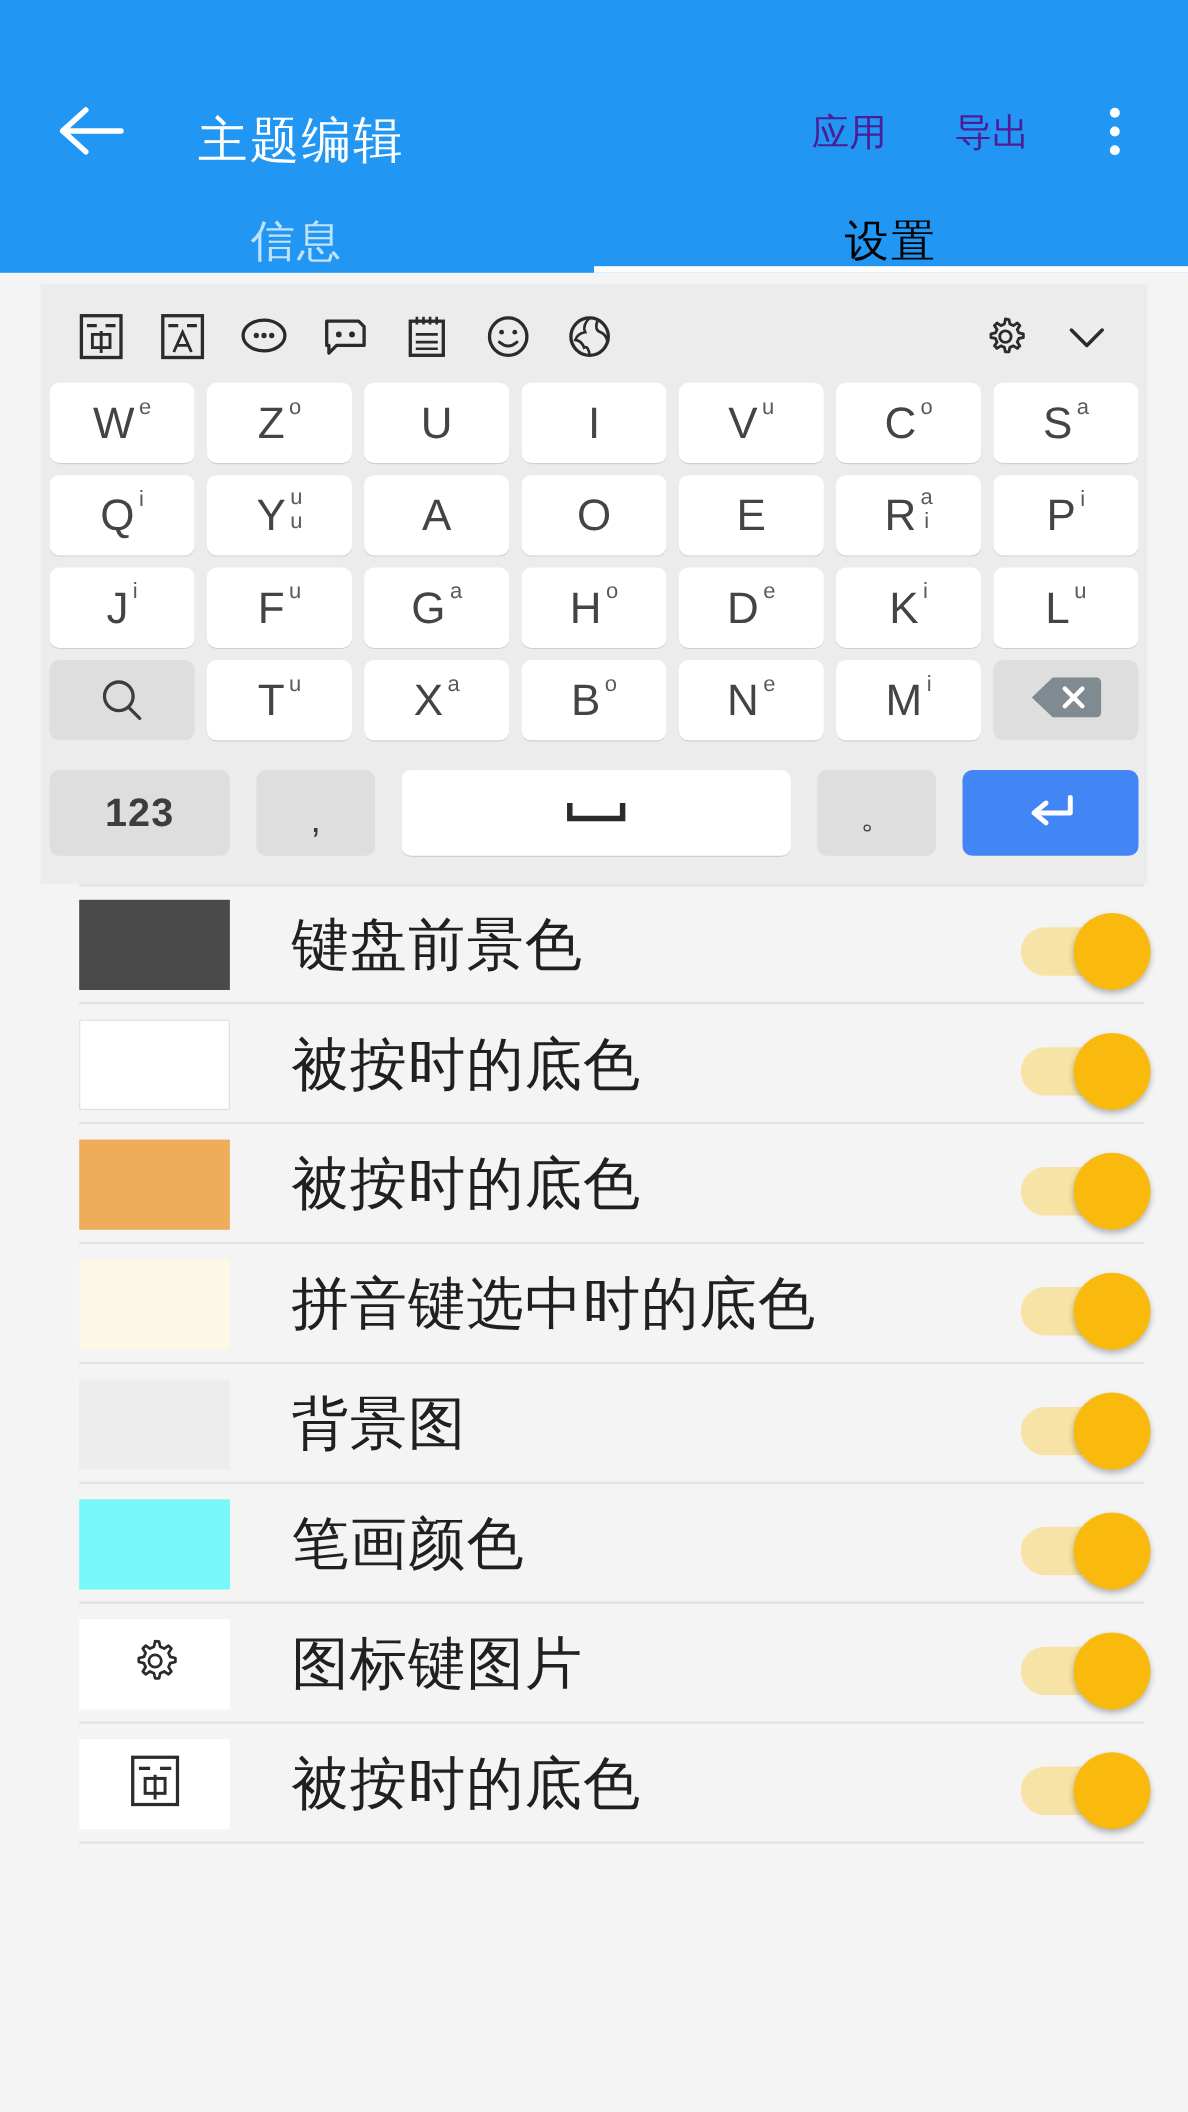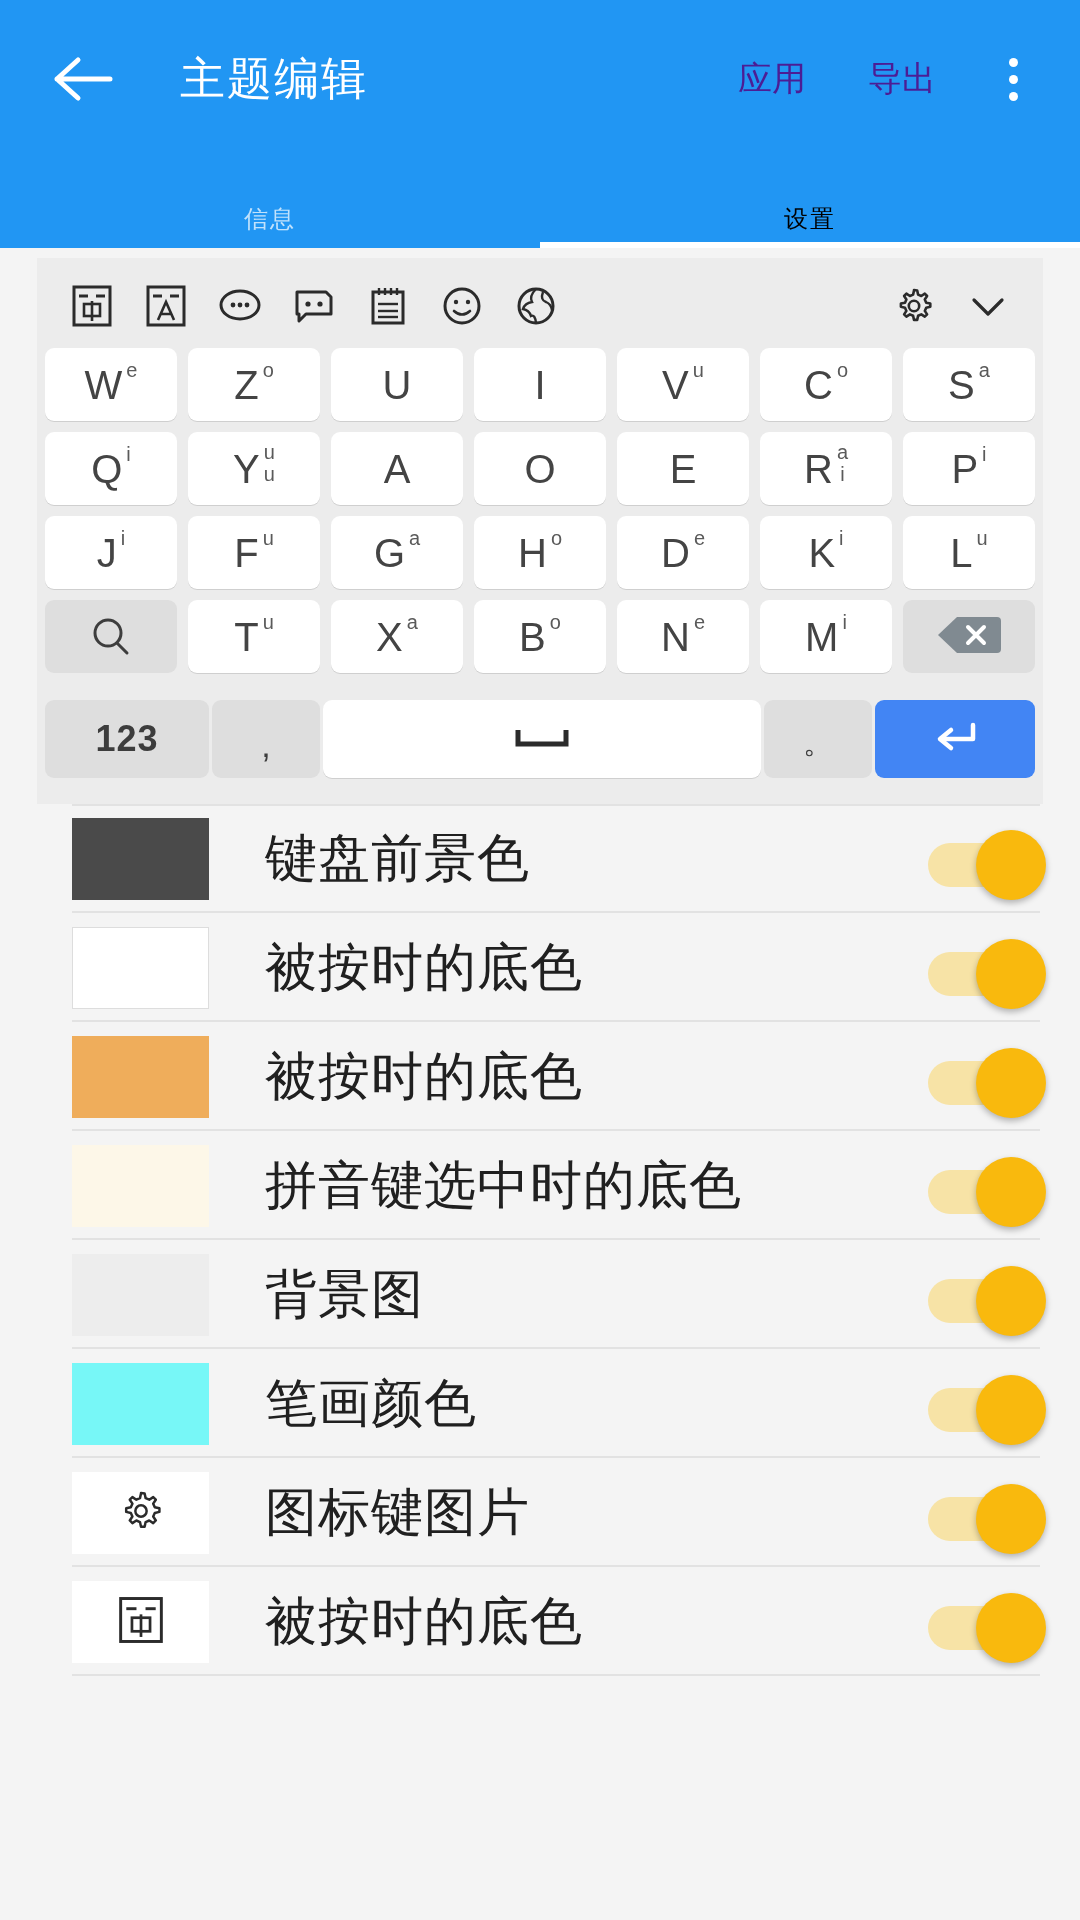--- a/index.html
+++ b/index.html
@@ -11,21 +11,21 @@
   }
 
   
   .appbar {
     position: relative;
     width: 1080px; height: 248px;
     background: #2196f3;
   }
   .appbar-top {
     height: 158px;
-    display: flex; align-items: center;
+    display: flex; align-items: flex-end;
     padding: 0 34px 0 44px;
   }
   .back-btn {
     width: 78px; height: 78px;
     display: flex; align-items: center; justify-content: center;
     flex: 0 0 auto;
   }
   .back-btn svg { display: block; }
   .appbar-title {
     color: #ffffff;
@@ -61,21 +61,21 @@
     position: absolute; left: 0; bottom: 0;
     width: 1080px; height: 90px;
     display: flex;
   }
   .tab {
     flex: 1 1 50%;
     position: relative;
     display: flex; align-items: center; justify-content: center;
   }
   .tab-label {
-    font-size: 24px;
+    font-size: 40px;
     color: rgba(255,255,255,0.72);
     letter-spacing: 2px;
     margin-top: 32px;
   }
   .tab.active .tab-label { color: #000000; }
   .tab.active::after {
     content: "";
     position: absolute;
     left: 0; right: 0; bottom: 0;
     height: 6px;
@@ -147,21 +147,21 @@
     gap: 1px;
   }
   .key-sup-stack span { font-size: 20px; color: #5a5a5a; line-height: 1.05; }
   .key.fn { background: #dedede; box-shadow: none; }
   .key.search svg { display: block; }
   .key.backspace { background: #dedede; box-shadow: none; }
 
   .kb-row-bottom {
     display: flex;
     justify-content: flex-end;
-    gap: 3px;
+    gap: 24px;
     padding: 16px 8px;
     margin-bottom: 0;
   }
   .key-123 { flex: 0 0 164px; height: 78px; background: #dedede; border-radius: 9px;
              display: flex; align-items: center; justify-content: center; }
   .key-123 span { font-size: 36px; font-weight: bold; color: #3d3d3d; letter-spacing: 1px; }
   .key-comma { flex: 0 0 108px; height: 78px; background: #dedede; border-radius: 9px;
                display: flex; align-items: center; justify-content: center; }
   .key-comma span { font-size: 34px; color: #3d3d3d; transform: translateY(6px); }
   .key-space { flex: 1 1 auto; height: 78px; background: #ffffff; border-radius: 9px;

